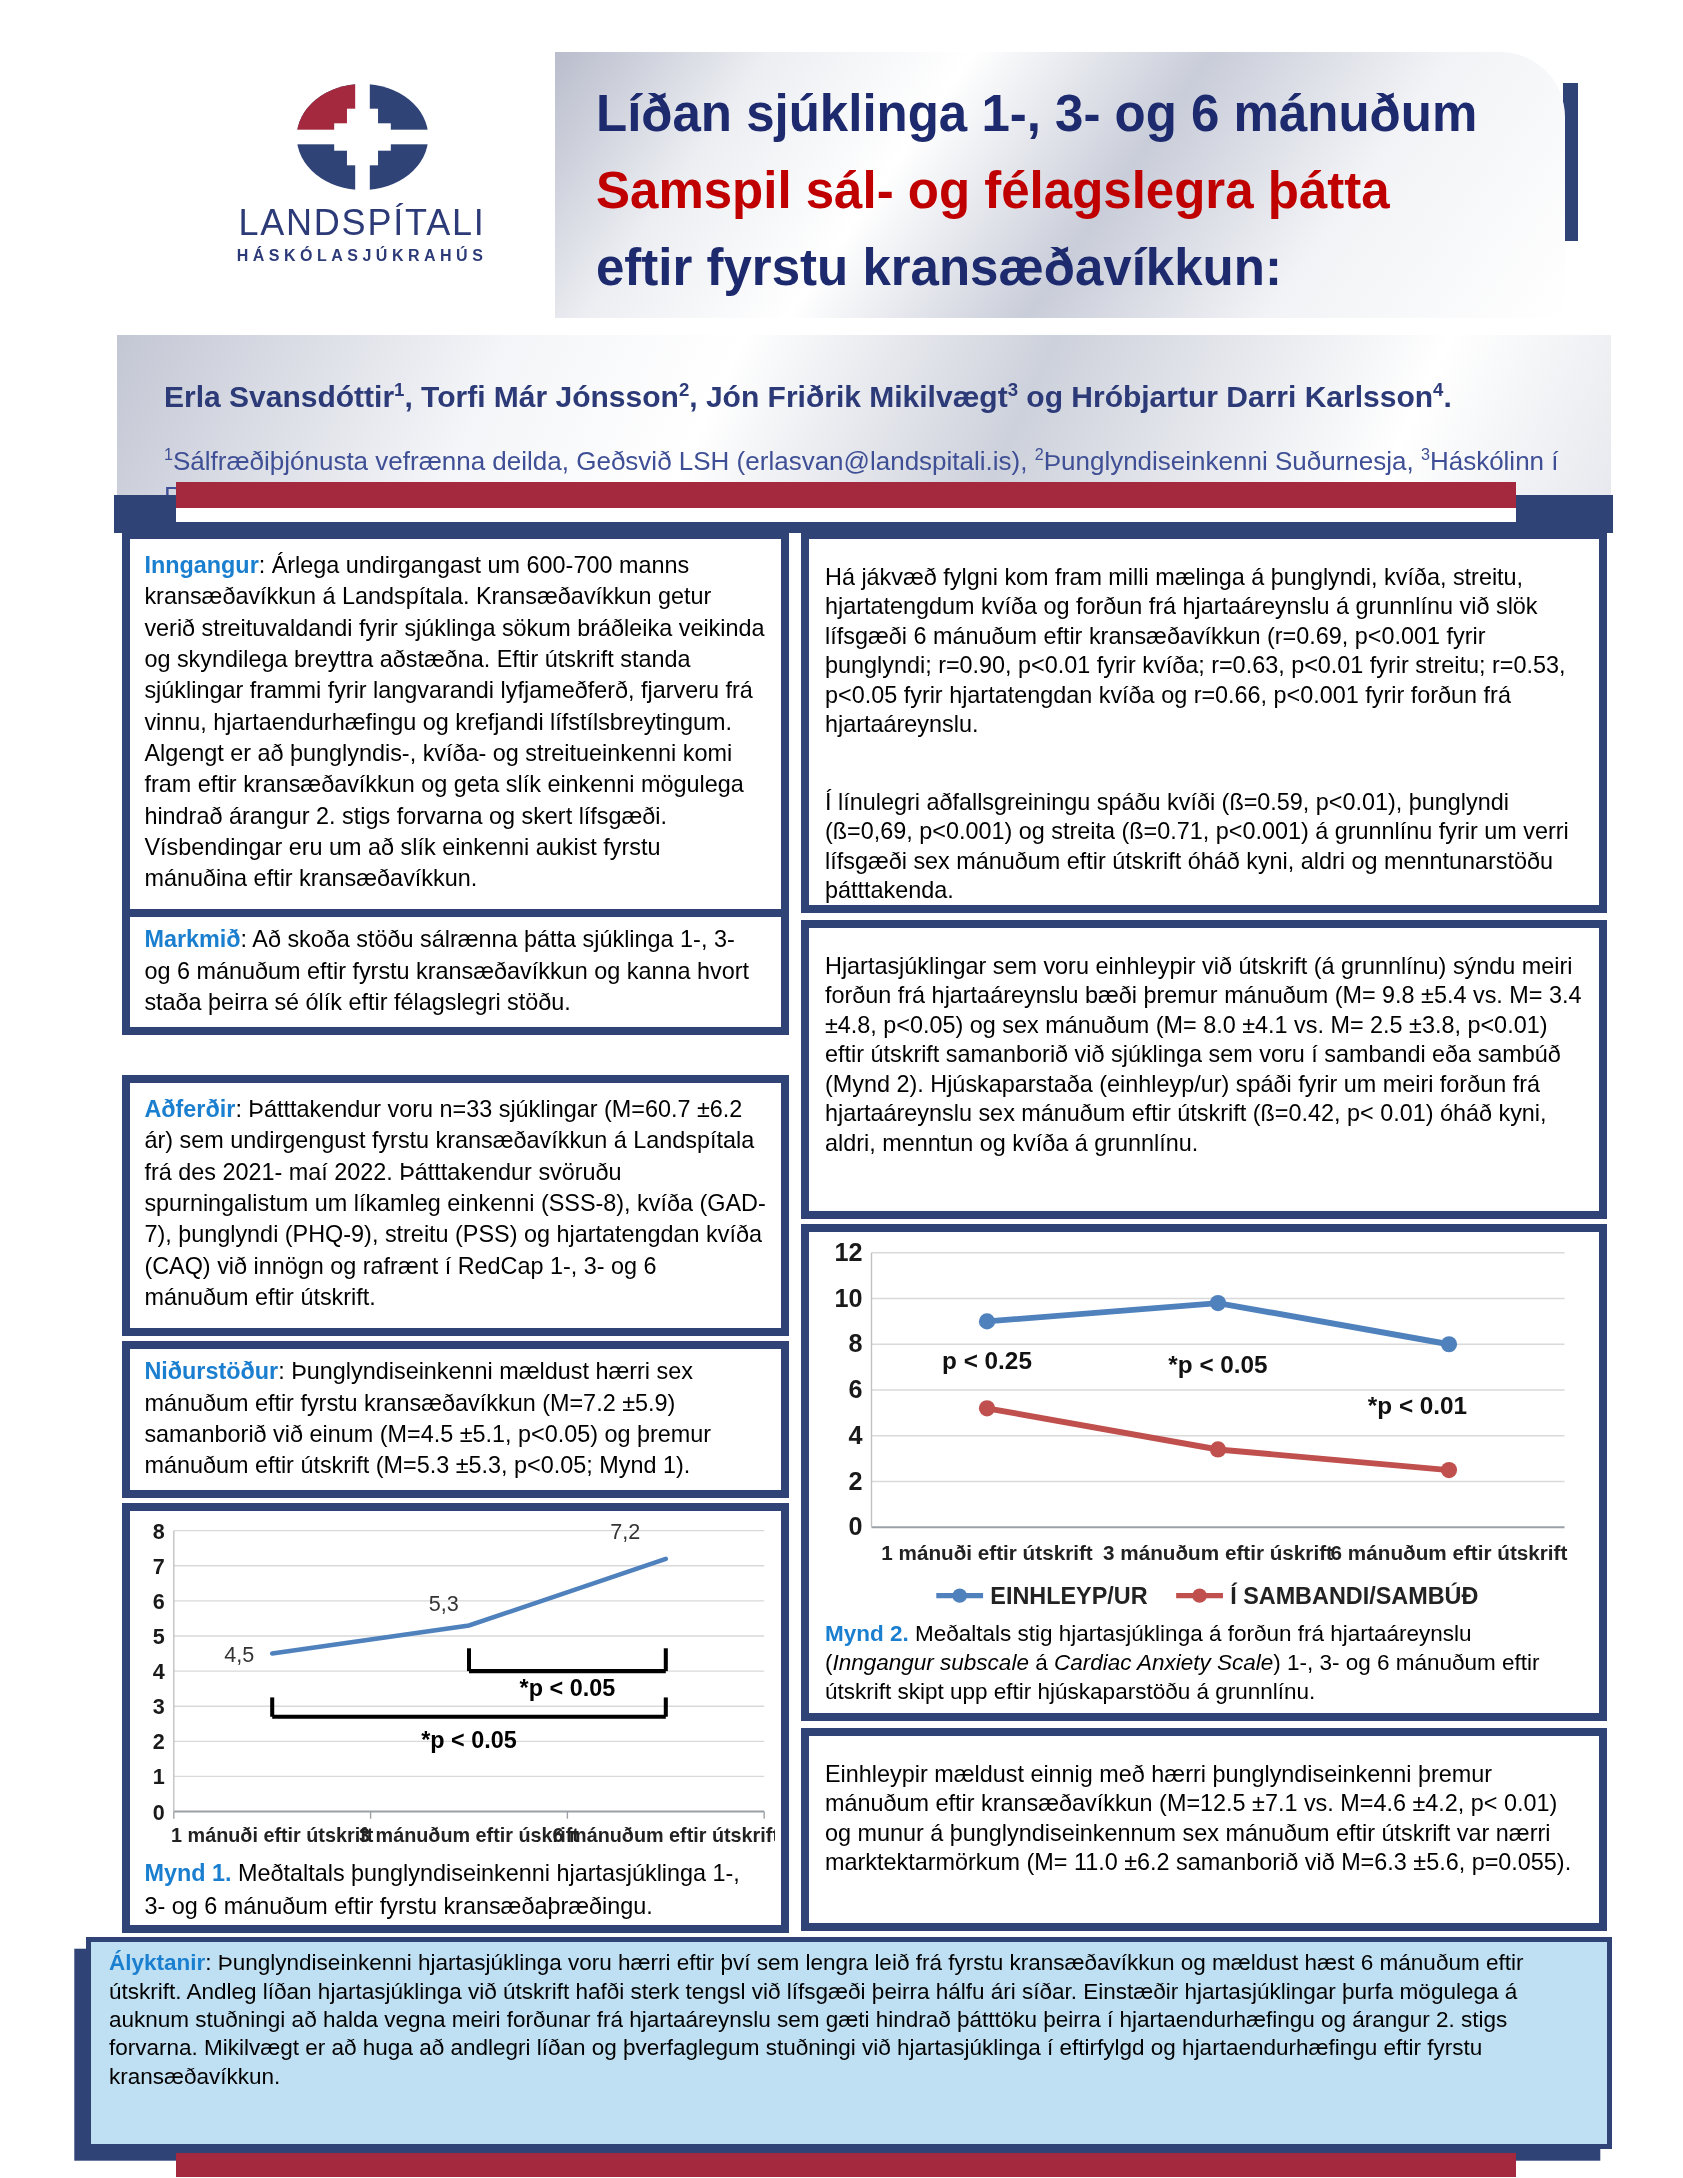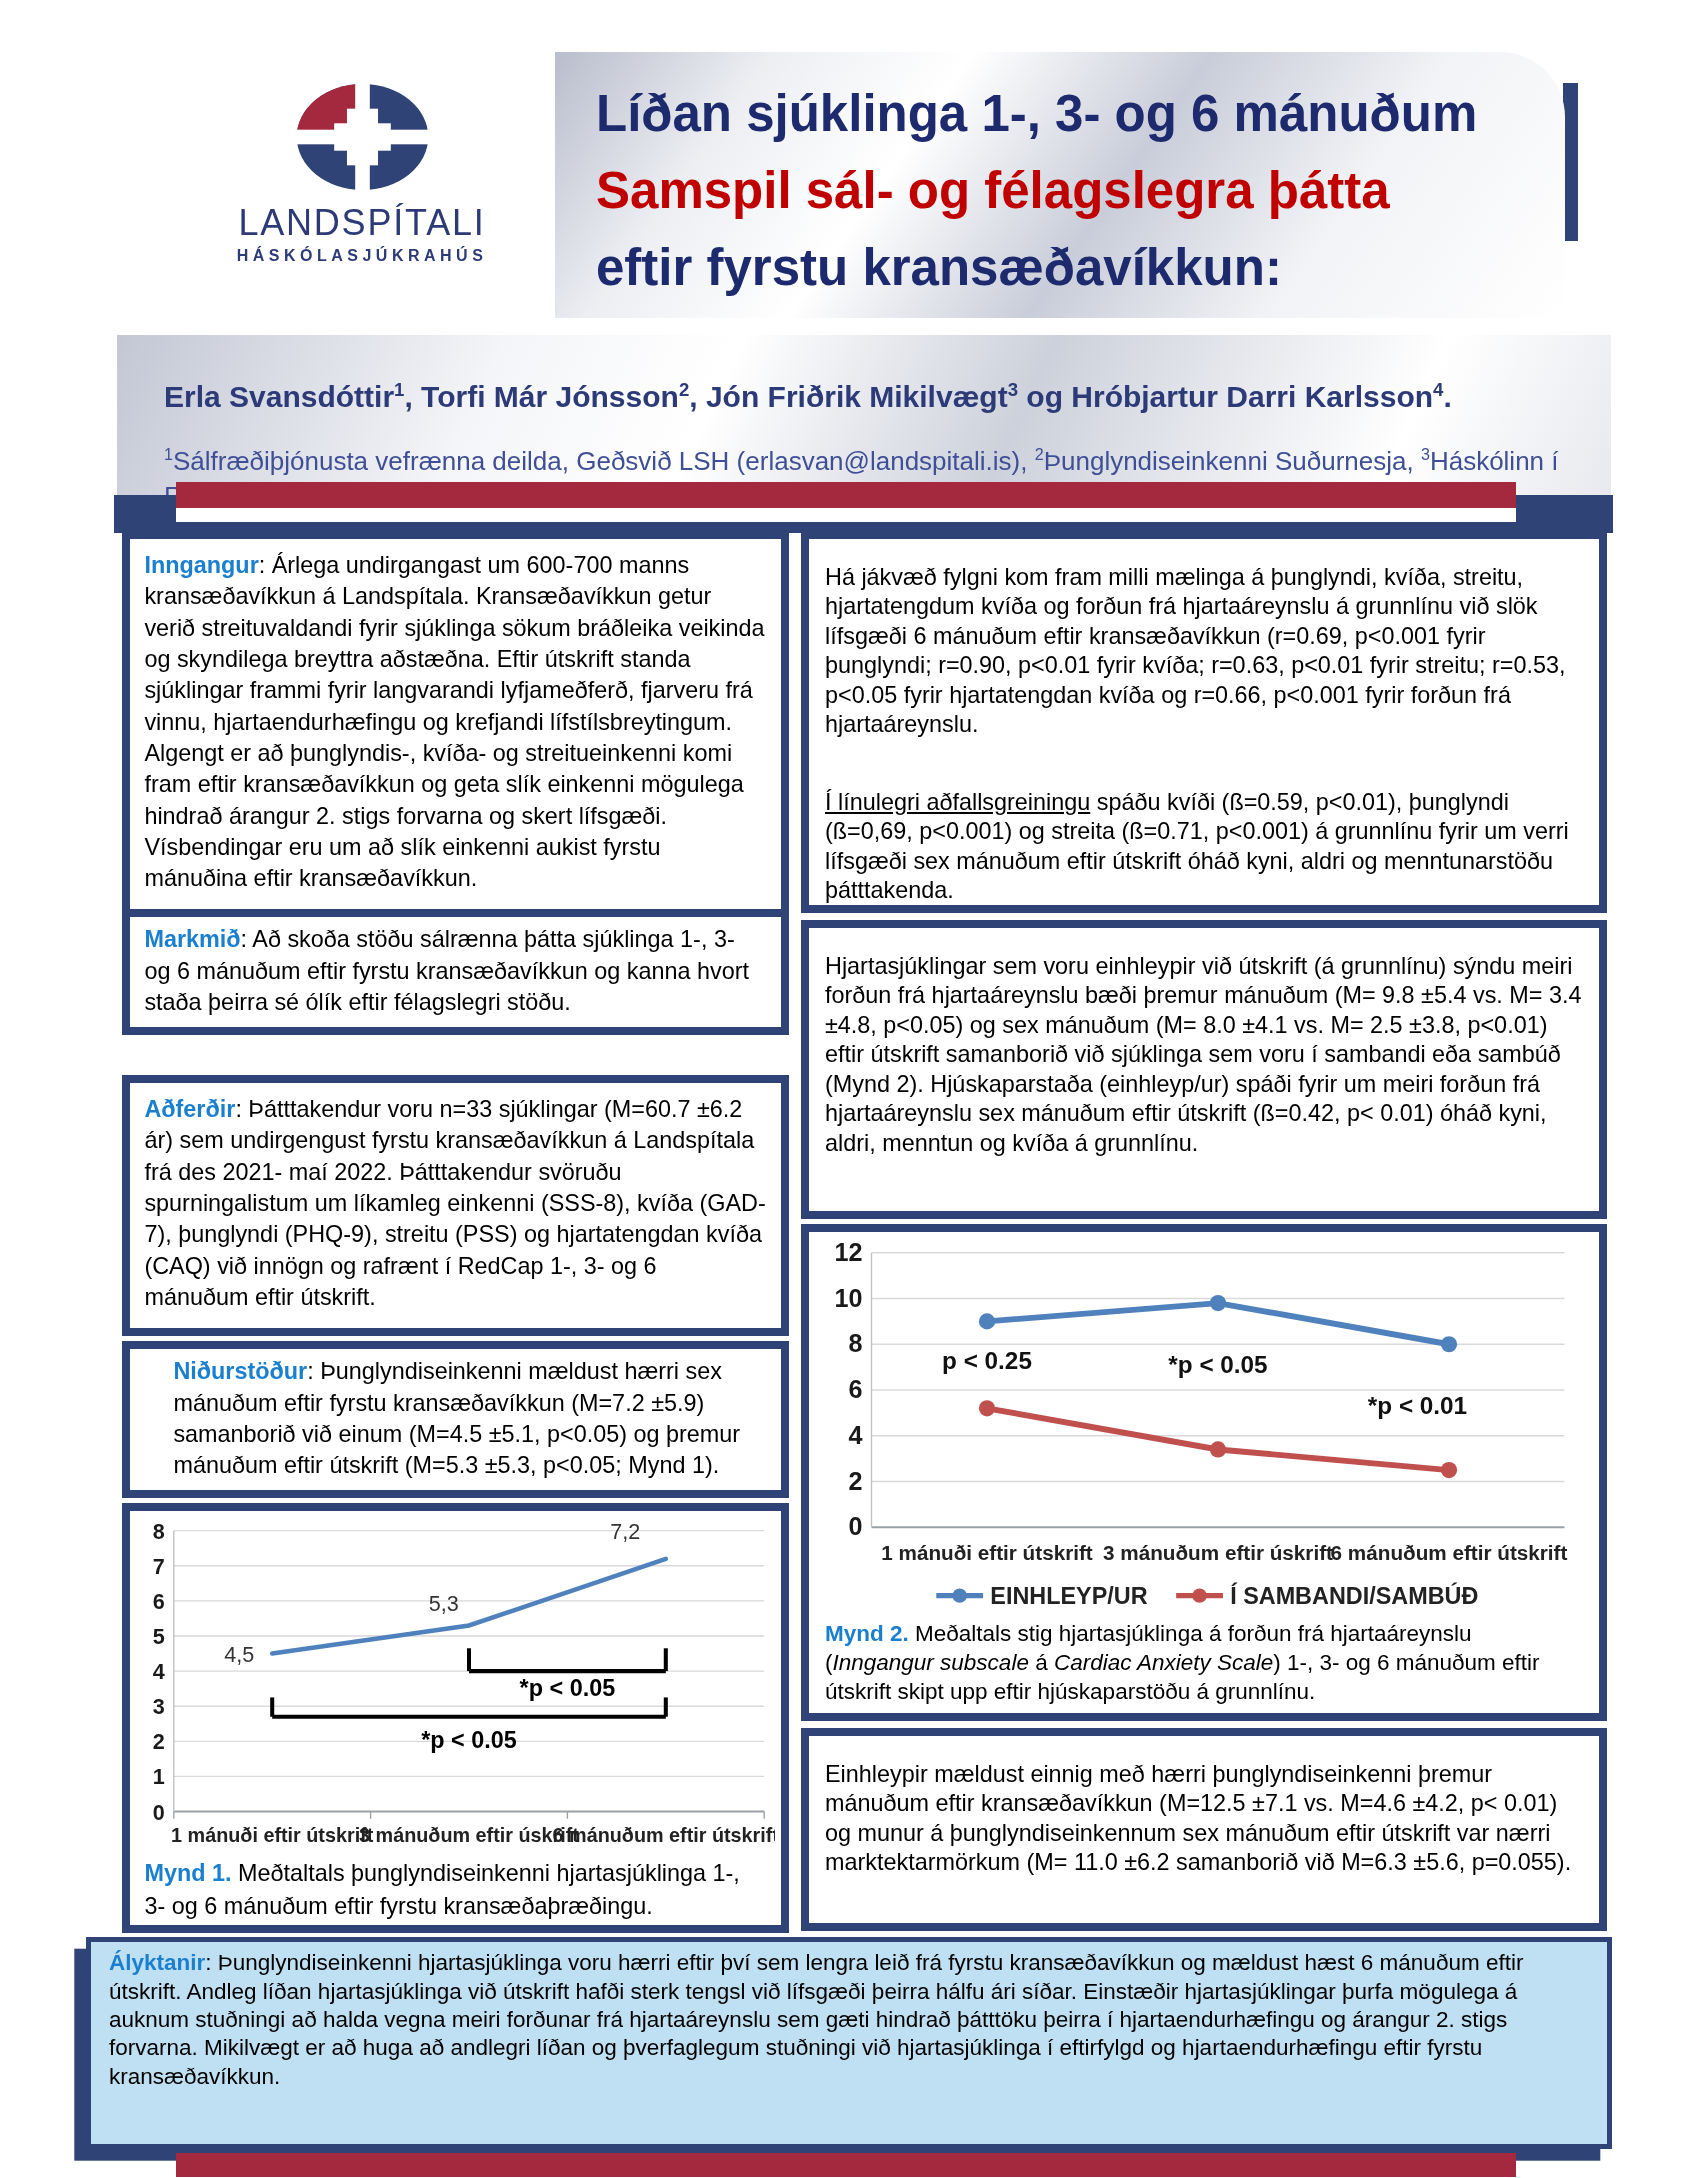--- a/index.html
+++ b/index.html
@@ -44,26 +44,26 @@
   .b-mynd1{top:1503px;height:430px;}
   .b-right1{top:531px;height:382px;}
   .b-right2{top:920px;height:299px;}
   .b-mynd2{top:1224px;height:497px;}
   .b-right3{top:1728px;height:203px;}
   .b-alyktanir{left:86px;top:1937px;width:1526px;height:212px;background:#bfdff2;
                border:5.4px solid #2f4377;box-shadow:-11.7px 11.7px 0 #2f4377;}
 
   .left-text{font-size:23.4px;line-height:1.34;color:#000;padding:10.8px 14.4px;}
   .b-markmid .left-text{padding:7.2px 14.4px;}
-  .b-nidurstodur .left-text{padding:7.2px 14.4px;margin-left:29px;}
+  .b-nidurstodur .left-text{padding:7.2px 14.4px;}
   .right-text{font-size:23.4px;line-height:1.26;color:#000;padding:24px 16px;}
   .alyk-text{font-size:22.5px;line-height:1.26;color:#000;padding:7.2px 18px;}
 
   .seg-label{color:#1b7fd0;font-weight:bold;}
-  .seg-underline{text-decoration:underline;margin-top:9px;}
+  .seg-underline{margin-top:9px;}
   .seg-italic{font-style:italic;}
 
   .caption-left{font-size:23.4px;line-height:1.4;color:#000;padding:3.6px 14.4px 9px;}
   .caption-right{font-size:22.5px;line-height:1.3;color:#000;padding:5.4px 16px 9px;}
 
   .chart-mount{display:block;padding:7.2px 3.6px 0;}
   .chart-mount svg{display:block;margin:0 auto;}
   svg text{font-family:"Liberation Sans",sans-serif;}
 </style>
 </head>

